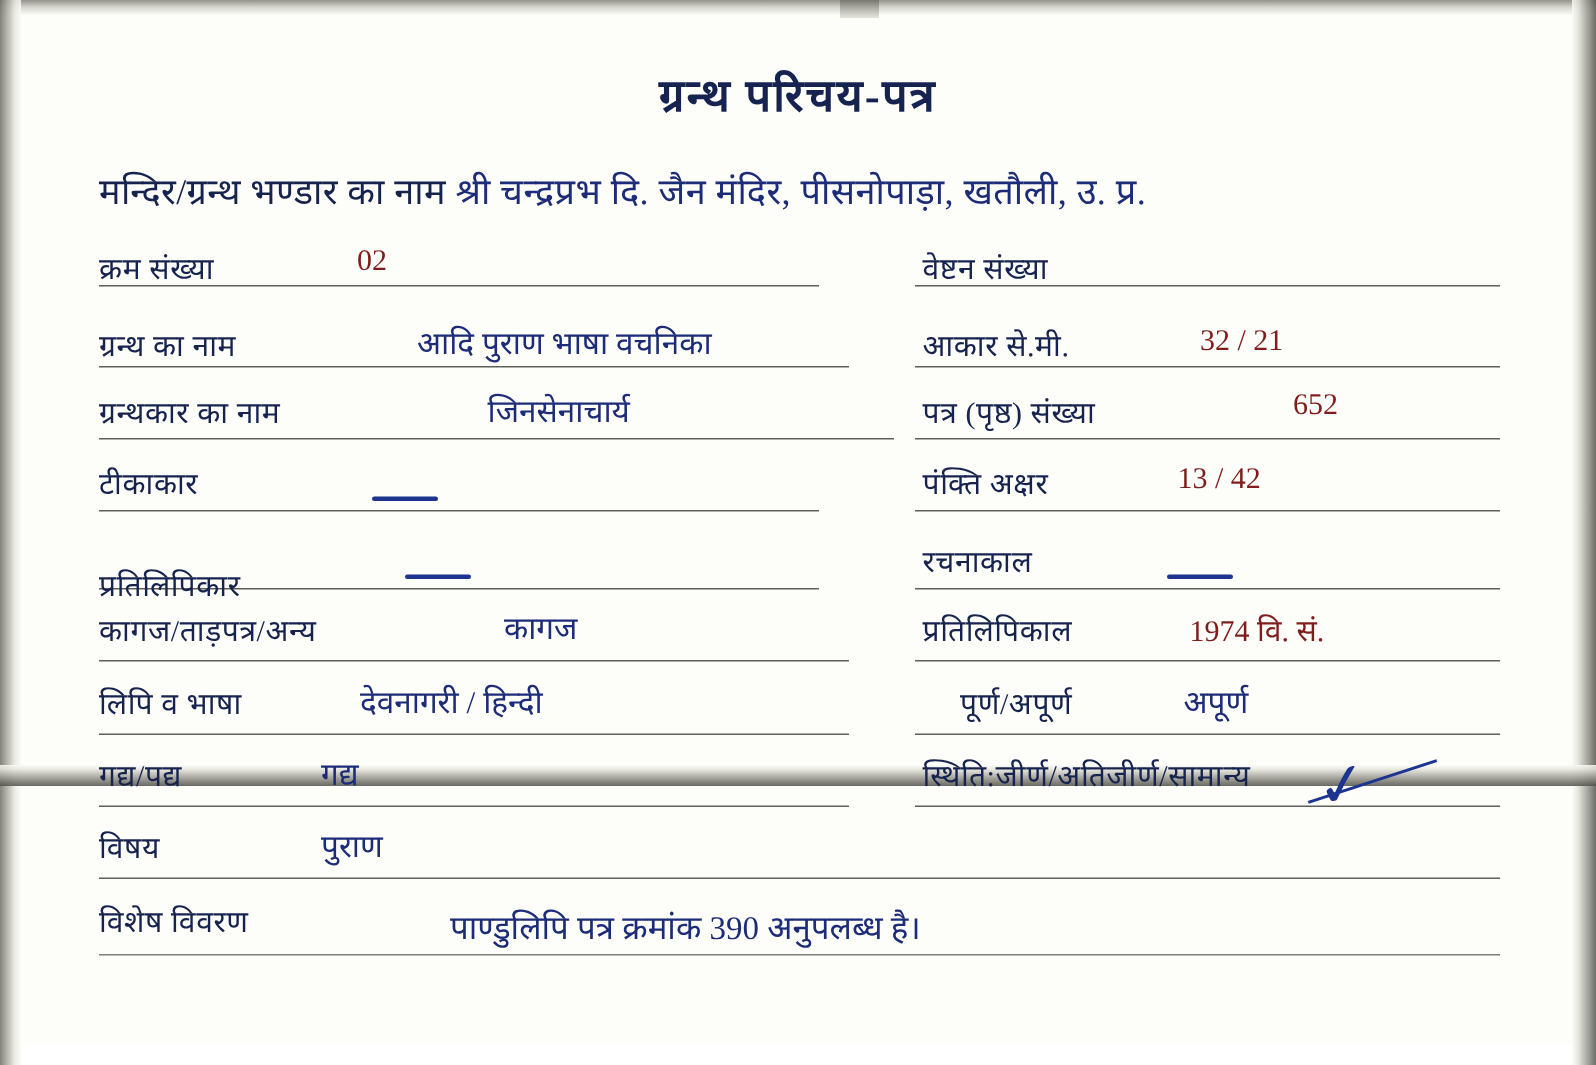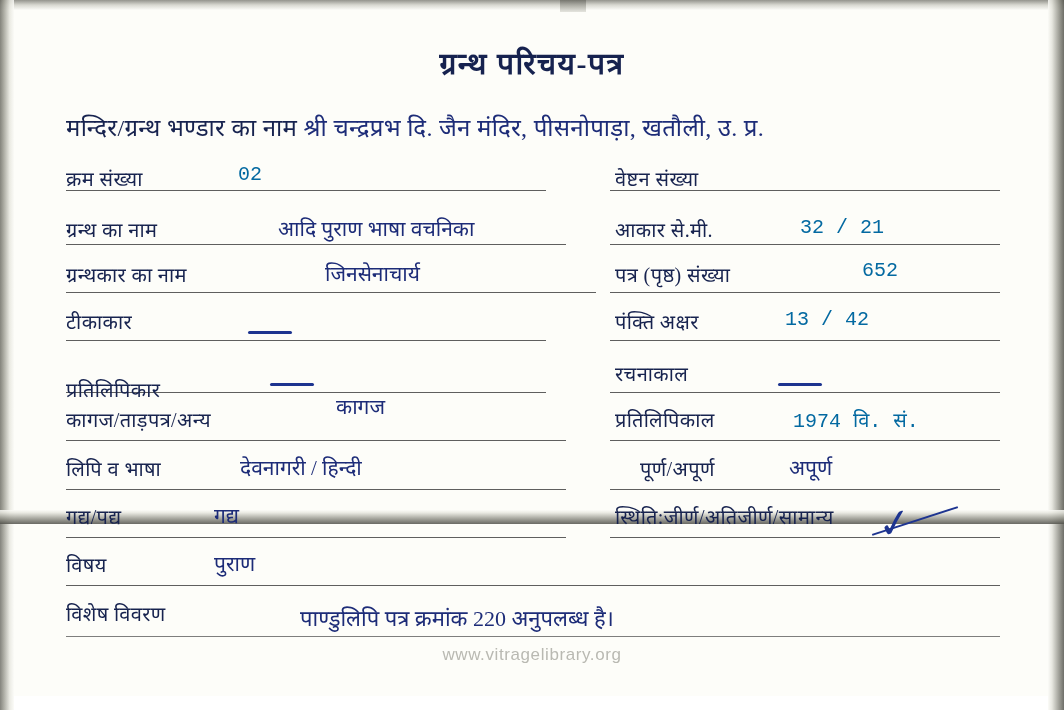--- a/index.html
+++ b/index.html
@@ -95,22 +95,22 @@
   .label {
     font-size: 20px;
     color: #17234f;
   }
   .value {
     font-size: 21px;
     color: #1d2c78;
   }
   .value-num {
     font-size: 20px;
-    color: #0369a1;
-    font-family: Liberation Mono, monospace;
+    color: #7f1d1d;
+    font-family: Liberation Serif, serif;
   }
 
   
   .rule {
     position: absolute;
     height: 1px;
     background: #2a2a2a;
     opacity: .75;
   }
   .rule.thin {
@@ -211,21 +211,21 @@
   <div class="rule" style="left:66px; top:392px; width:480px;"></div>
   <div class="rule" style="left:610px; top:392px; width:390px;"></div>
   <div class="printed label" style="left:66px; top:376px;">प्रतिलिपिकार</div>
   <div class="ink-dash" style="left:270px; top:383px; width:44px;"></div>
   <div class="printed label" style="left:615px; top:360px;">रचनाकाल</div>
   <div class="ink-dash" style="left:778px; top:383px; width:44px;"></div>
 
   <div class="rule" style="left:66px; top:440px; width:500px;"></div>
   <div class="rule" style="left:610px; top:440px; width:390px;"></div>
   <div class="printed label" style="left:66px; top:406px;">कागज/ताड़पत्र/अन्य</div>
-  <div class="hand value" style="left:336px; top:392px;">कागज</div>
+  <div class="hand value" style="left:336px; top:404px;">कागज</div>
   <div class="printed label" style="left:615px; top:406px;">प्रतिलिपिकाल</div>
   <div class="hand value-num" style="left:793px; top:406px;">1974 वि. सं.</div>
 
   <div class="rule" style="left:66px; top:489px; width:500px;"></div>
   <div class="rule" style="left:610px; top:489px; width:390px;"></div>
   <div class="printed label" style="left:66px; top:455px;">लिपि व भाषा</div>
   <div class="hand value" style="left:240px; top:453px;">देवनागरी / हिन्दी</div>
   <div class="printed label" style="left:640px; top:455px;">पूर्ण/अपूर्ण</div>
   <div class="hand value" style="left:789px; top:453px;">अपूर्ण</div>
 
@@ -236,17 +236,16 @@
   <div class="printed label" style="left:615px; top:503px;">स्थिति:जीर्ण/अतिजीर्ण/सामान्य</div>
   <div class="checkmark" style="left:878px; top:500px;">✓</div>
   <div class="strike" style="left:870px; top:520px; width:90px;"></div>
 
   <div class="rule" style="left:66px; top:585px; width:934px;"></div>
   <div class="printed label" style="left:66px; top:551px;">विषय</div>
   <div class="hand value" style="left:214px; top:549px;">पुराण</div>
 
   <div class="rule thin" style="left:66px; top:636px; width:934px;"></div>
   <div class="printed label" style="left:66px; top:600px;">विशेष विवरण</div>
-  <div class="hand" style="left:300px; top:602px; font-size:22px; color:#1d2c78;">पाण्डुलिपि पत्र क्रमांक 220 अनुपलब्ध है।</div>
-
-  <div id="watermark">www.vitragelibrary.org</div>
+  <div class="hand" style="left:300px; top:602px; font-size:22px; color:#1d2c78;">पाण्डुलिपि पत्र क्रमांक 390 अनुपलब्ध है।</div>
+
 
 </div>
 
 </body></html>

